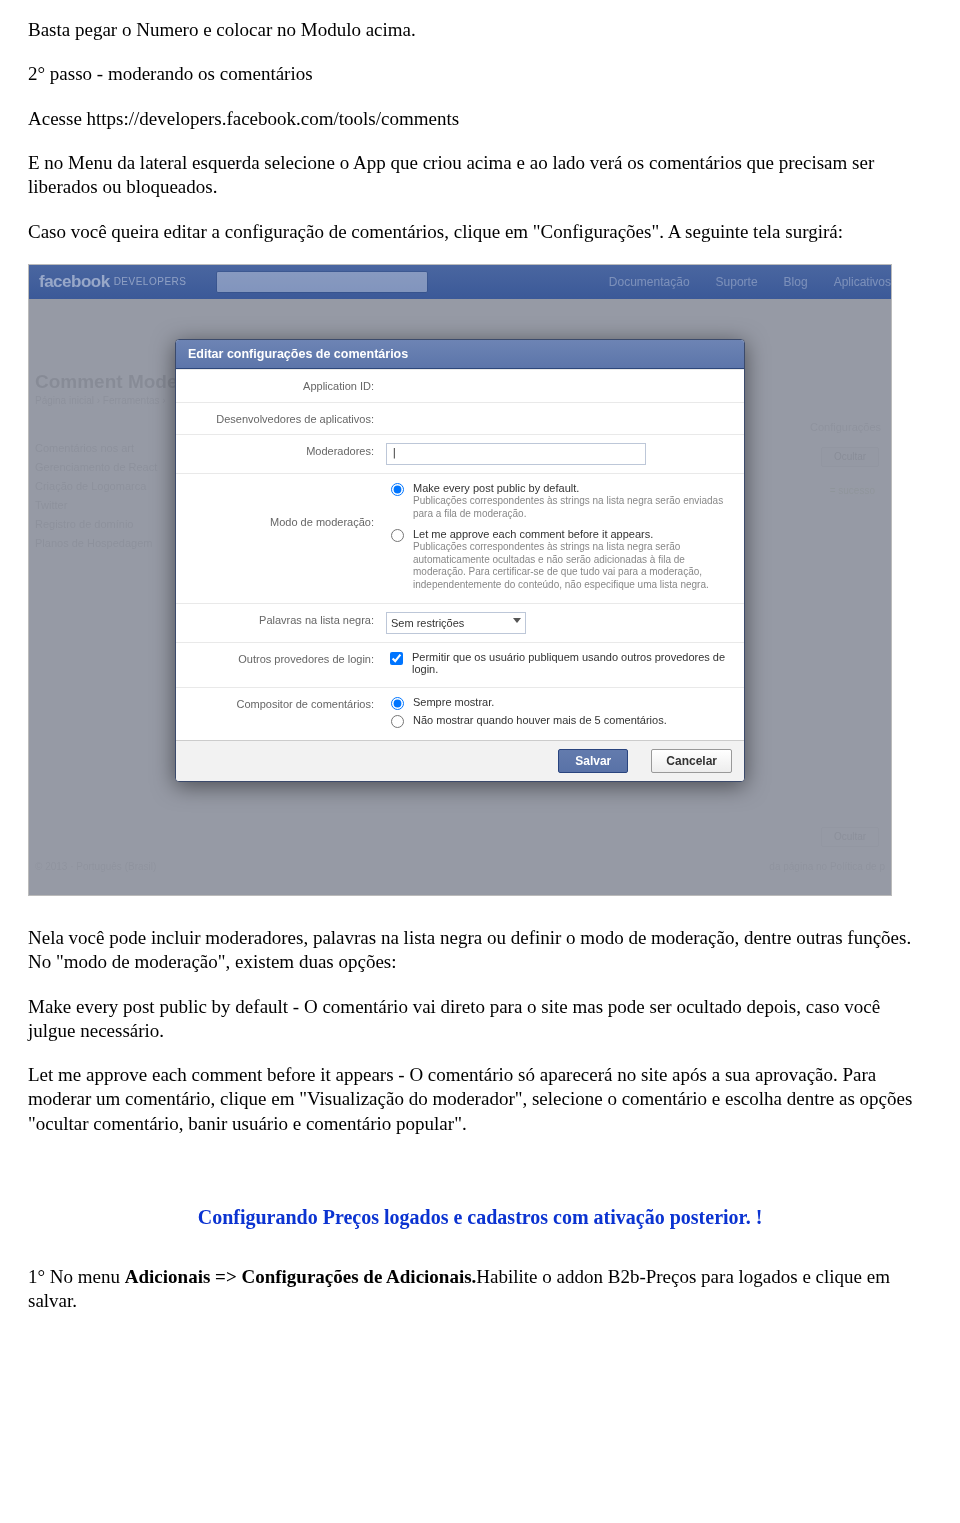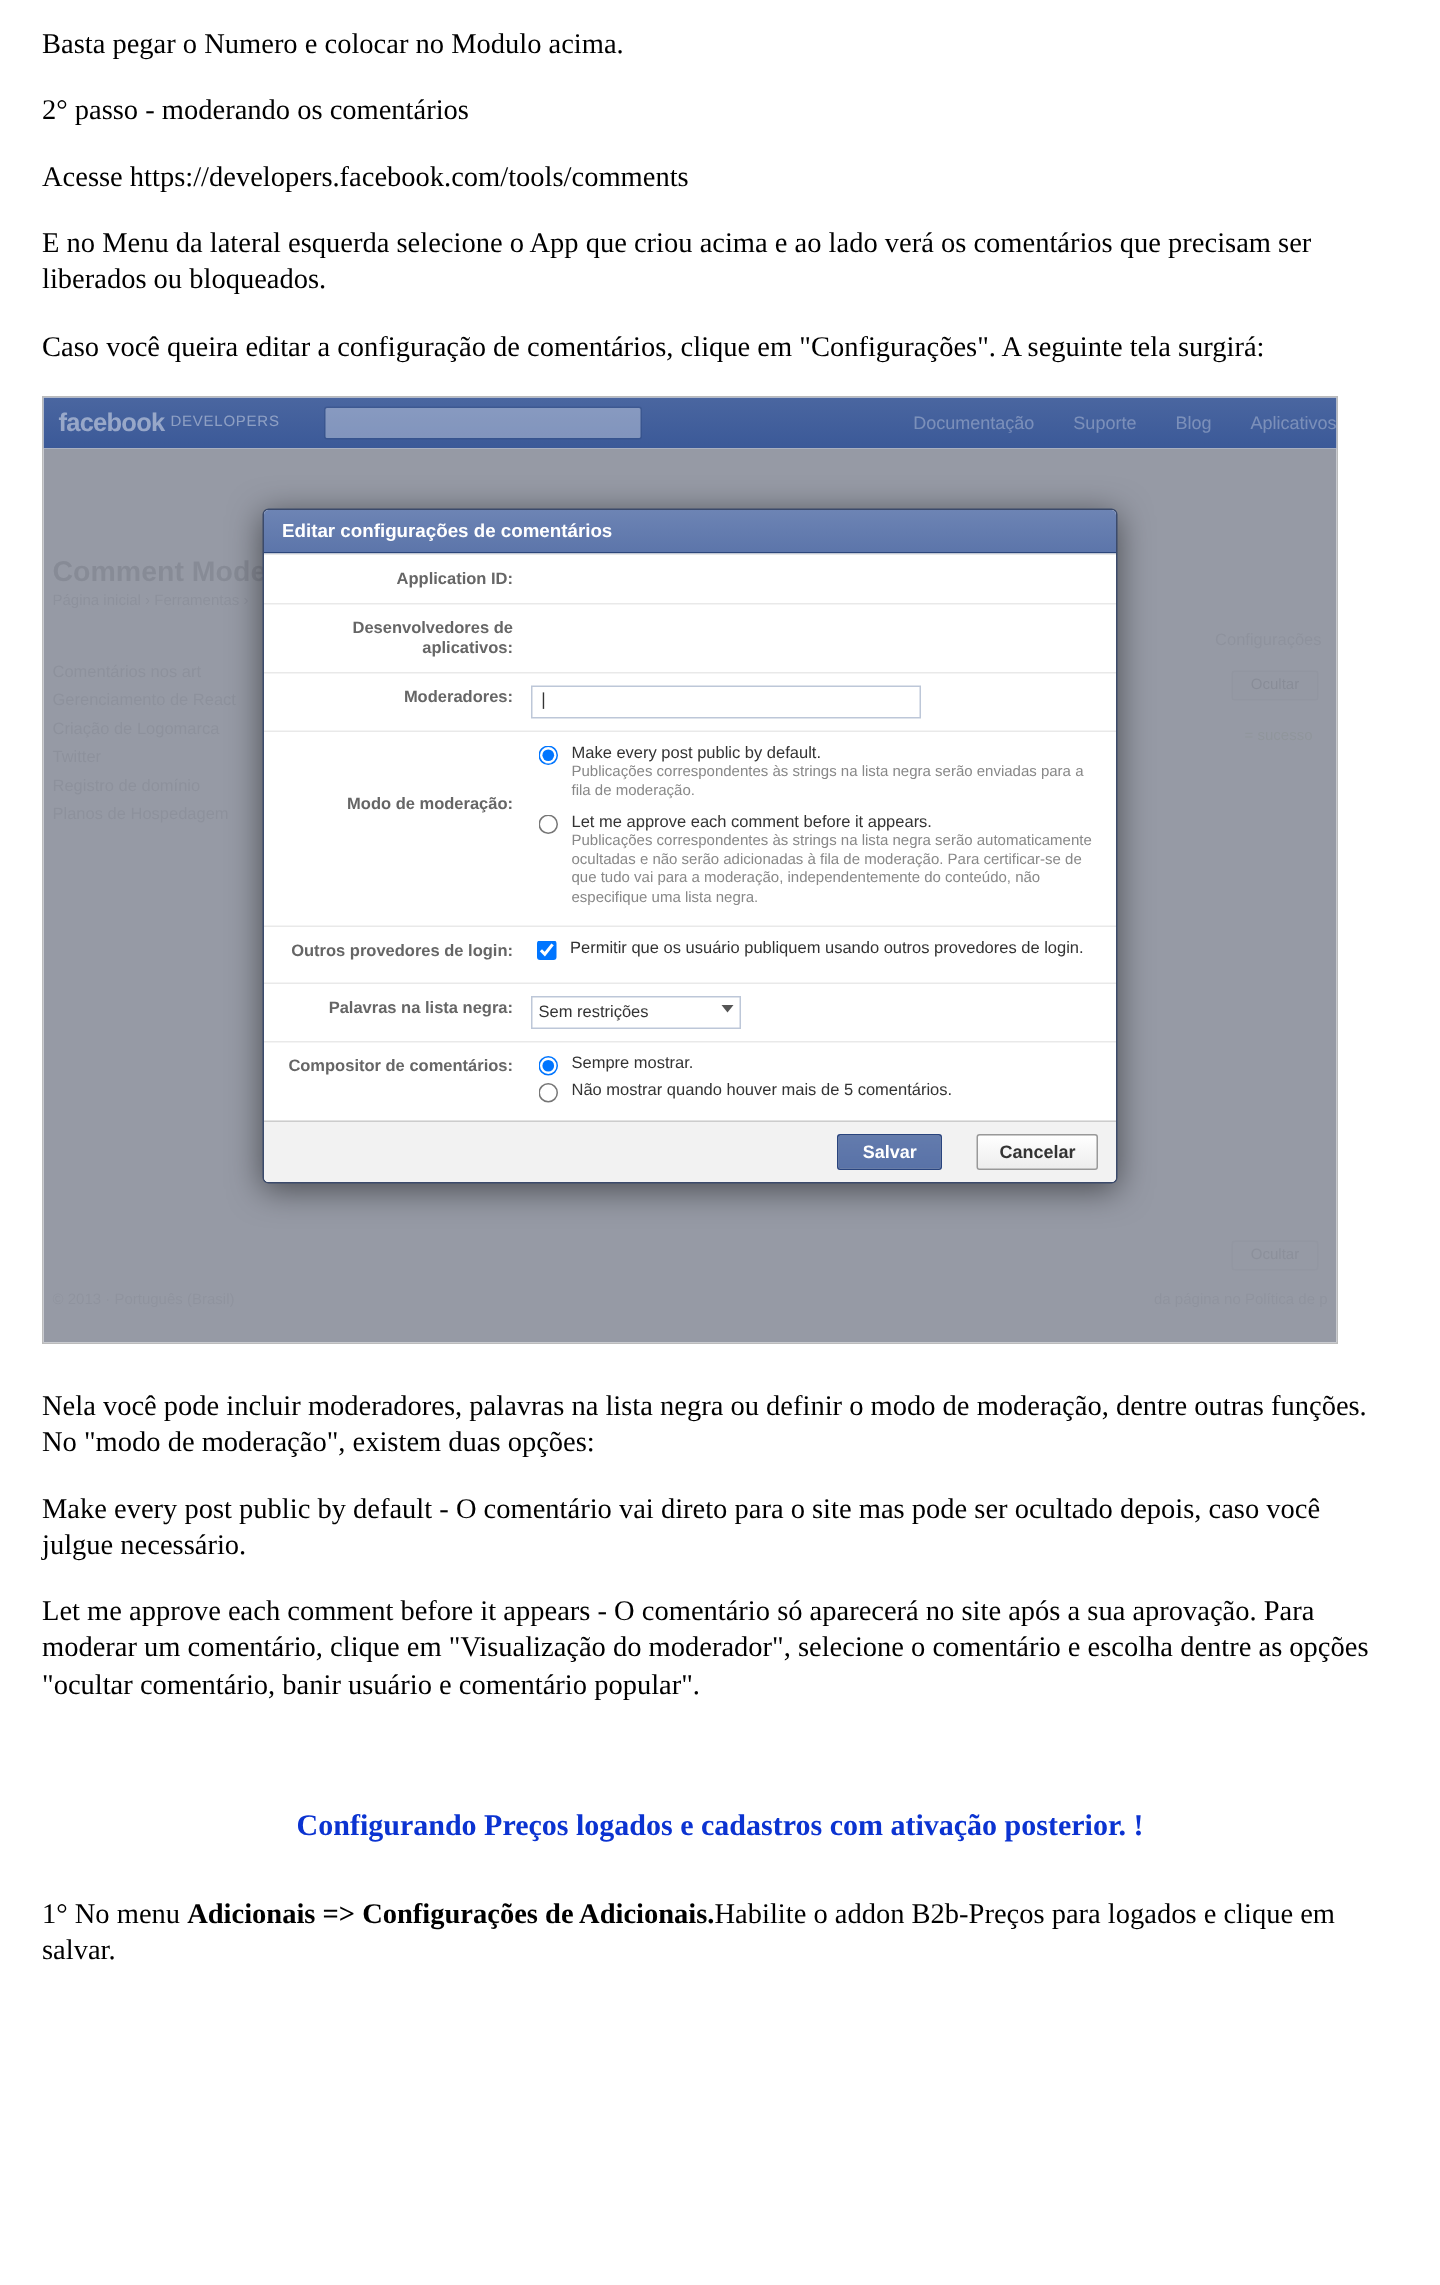--- a/index.html
+++ b/index.html
@@ -105,25 +105,26 @@
   }
   .mrow {
     display:flex;
     border-top:1px solid #e9e9e9;
     padding: 8px 16px 8px 0;
   }
   .mrow:first-of-type { border-top:none; }
   .mlabel {
     width: 166px;
     text-align:right;
-    font-weight:bold;
+    font-weight:normal;
     color:#666;
     padding-right: 12px;
     line-height:1.25;
     padding-top:2px;
+    margin-left:32px;
   }
   .mval { flex:1; color:#333; }
   .m-input {
     width: 260px; height: 22px;
     border:1px solid #bdc7d8;
     background:#fff;
     display:inline-block;
     vertical-align:top;
     box-sizing:border-box;
     padding:2px 4px;
@@ -243,39 +244,39 @@
             <input type="radio" style="">
             <div class="ogroup">
               <span class="olabel">Let me approve each comment before it appears.</span>
               <span class="desc">Publicações correspondentes às strings na lista negra serão automaticamente ocultadas e não serão adicionadas à fila de moderação. Para certificar-se de que tudo vai para a moderação, independentemente do conteúdo, não especifique uma lista negra.</span>
             </div>
           </div>
         </div>
       </div>
 
       <div class="mrow">
+        <div class="mlabel">Palavras na lista negra:</div>
+        <div class="mval">
+          <div class="m-select">
+            <span>Sem restrições</span>
+            <span class="tri"></span>
+          </div>
+        </div>
+      </div>
+
+      <div class="mrow">
         <div class="mlabel">Outros provedores de login:</div>
         <div class="mval">
           <div class="opt">
             <input type="checkbox" checked="" style="">
             <span class="olabel">Permitir que os usuário publiquem usando outros provedores de login.</span>
           </div>
         </div>
       </div>
 
-      <div class="mrow">
-        <div class="mlabel">Palavras na lista negra:</div>
-        <div class="mval">
-          <div class="m-select">
-            <span>Sem restrições</span>
-            <span class="tri"></span>
-          </div>
-        </div>
-      </div>
-
 
       <div class="mrow">
         <div class="mlabel">Compositor de comentários:</div>
         <div class="mval">
           <div class="opt">
             <input type="radio" checked="" style="">
             <span class="olabel">Sempre mostrar.</span>
           </div>
           <div class="opt">
             <input type="radio" style="">

